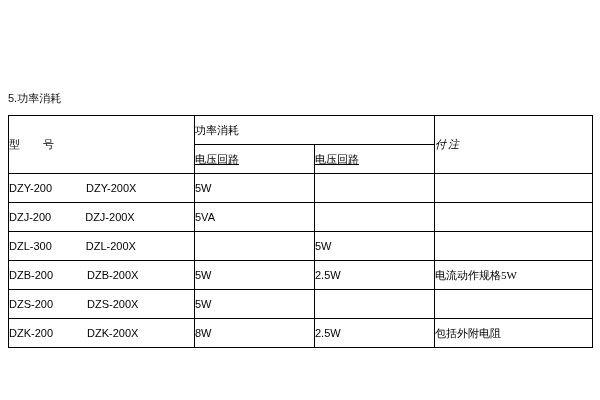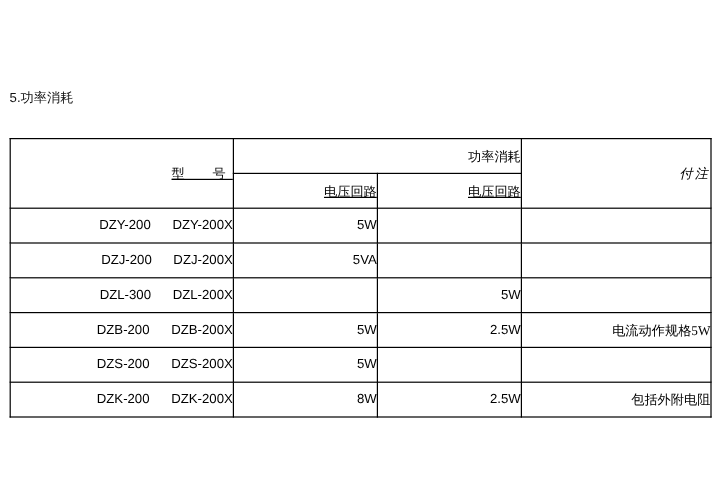--- a/index.html
+++ b/index.html
@@ -16,21 +16,21 @@
   }
   .page {
     position: relative;
     width: 600px;
     height: 400px;
     box-sizing: border-box;
   }
   .section-title {
     position: absolute;
     left: 8px;
-    top: 76px;
+    top: 92px;
     font-size: 11px;
     line-height: 13px;
     color: #111111;
     white-space: nowrap;
   }
   .table-wrap {
     position: absolute;
     left: 8px;
     top: 115px;
     width: 584px;
@@ -38,44 +38,44 @@
   table.spec {
     border-collapse: collapse;
     width: 584px;
     table-layout: fixed;
   }
   table.spec td, table.spec th {
     border: 1px solid #000000;
     font-weight: normal;
     font-size: 11px;
     color: #000000;
-    text-align: right;
+    text-align: left;
     vertical-align: middle;
     padding: 0;
     height: 28px;
   }
   .col-model { width: 186px; }
   .col-volt { width: 120px; }
   .col-curr { width: 120px; }
   .col-note { width: 158px; }
 
-  .hdr-model { height: 38px; letter-spacing: 6px; text-decoration: underline; }
+  .hdr-model { height: 38px; letter-spacing: 6px; }
   .hdr-power { height: 28px; }
   .hdr-note  { height: 38px; letter-spacing: 2px; font-style: italic; }
   .sub-hdr { height: 28px; text-decoration: underline; }
 
   .model-cell {
     text-align: left;
     padding-left: 28px;
     letter-spacing: 0px;
     white-space: nowrap;
   }
   .model-cell .m2 {
     display: inline-block;
-    margin-left: 18px;
+    margin-left: 34px;
   }
   .note-cell {
     text-align: center;
     white-space: nowrap;
     font-family: Liberation Serif, serif;
   }
 </style>
 </head>
 <body>
 

